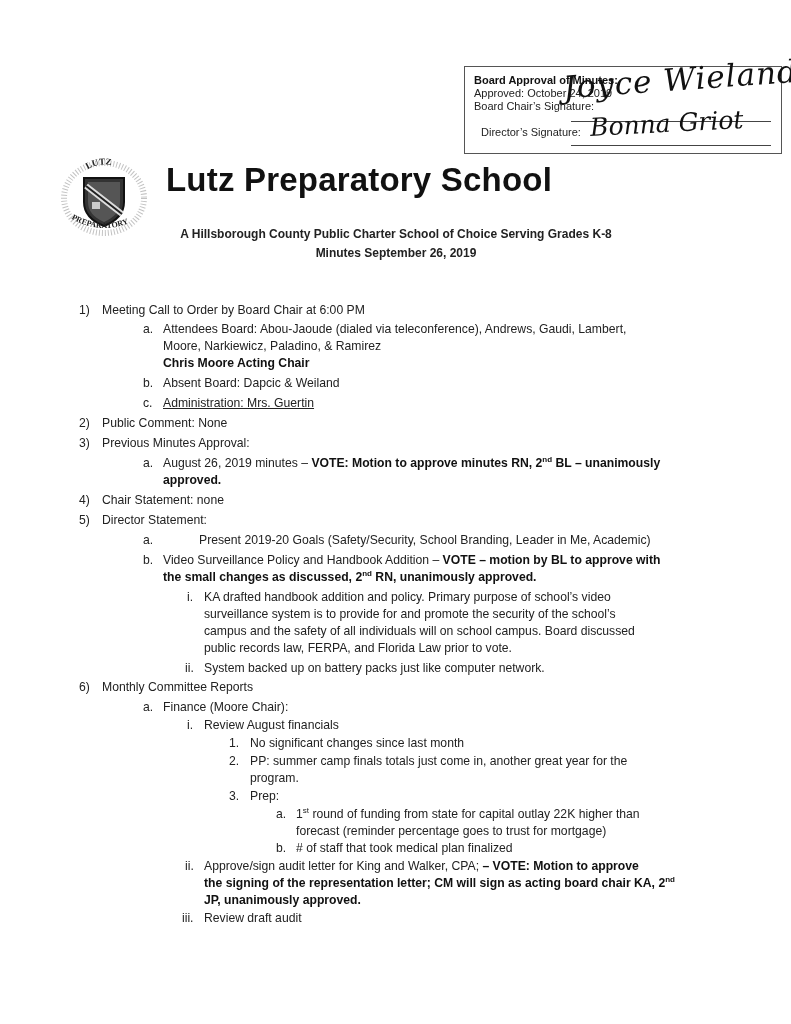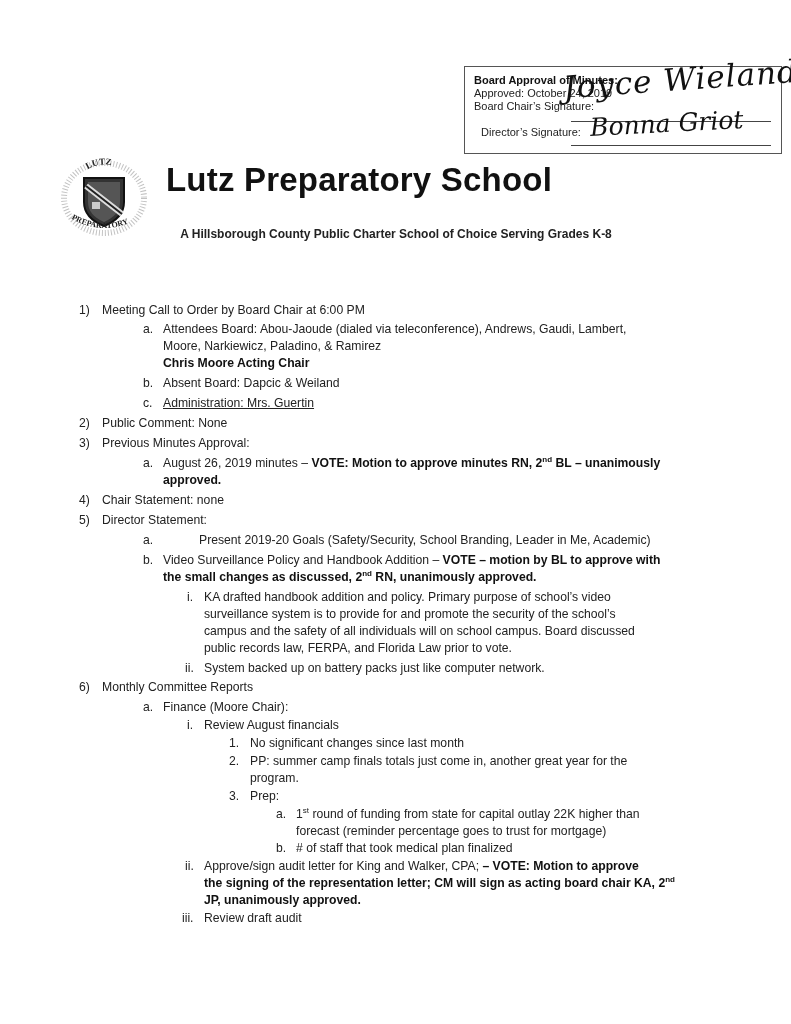--- a/index.html
+++ b/index.html
@@ -69,20 +69,21 @@
     <path d="M28,28 L64,56" stroke="#ddd" stroke-width="6"></path>
     <path d="M28,28 L64,56" stroke="#222" stroke-width="2"></path>
     <rect x="34" y="44" width="8" height="7" fill="#ccc"></rect>
     <text font-size="8" font-weight="bold" fill="#222" font-family="Liberation Serif, serif"><textPath href="#arcBot" startOffset="2%">PREPARATORY</textPath></text>
   </svg>
 </div>
 
 <div class="school-title">Lutz Preparatory School</div>
 <div class="subtitle">
   <div>A Hillsborough County Public Charter School of Choice Serving Grades K-8</div>
+  <div>Minutes September 26, 2019</div>
 </div>
 
 <div class="minutes">
 
   <div>
     <span class="num" style="left:79px; top:0px;">1)</span>
     <span class="line" style="left:102px; top:0px;">Meeting Call to Order by Board Chair at 6:00 PM</span>
   </div>
   <div>
     <span class="num" style="left:143px; top:19px;">a.</span>

